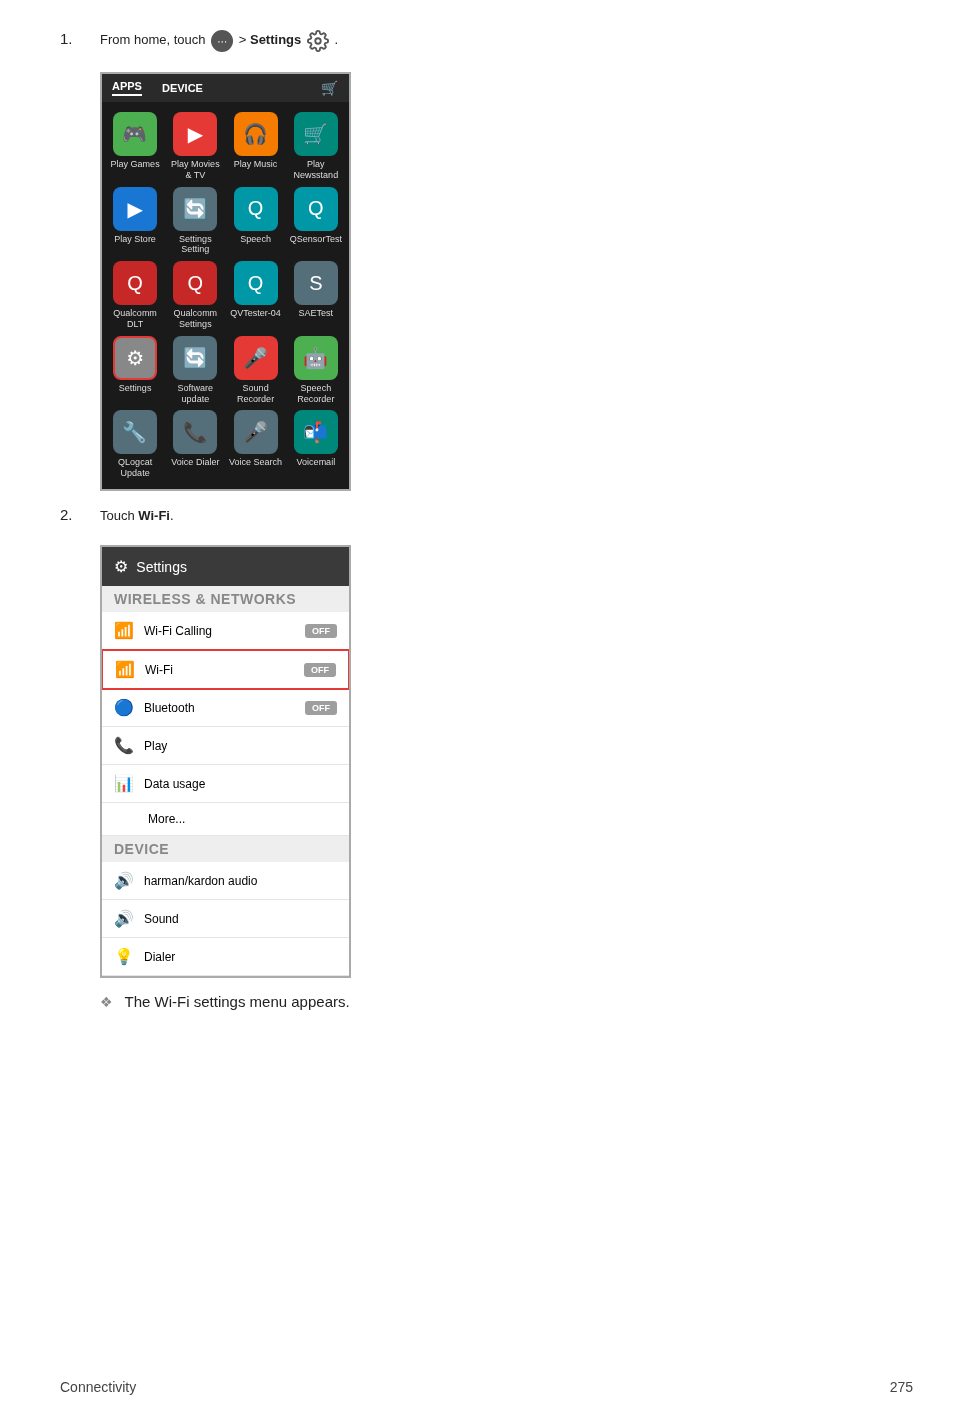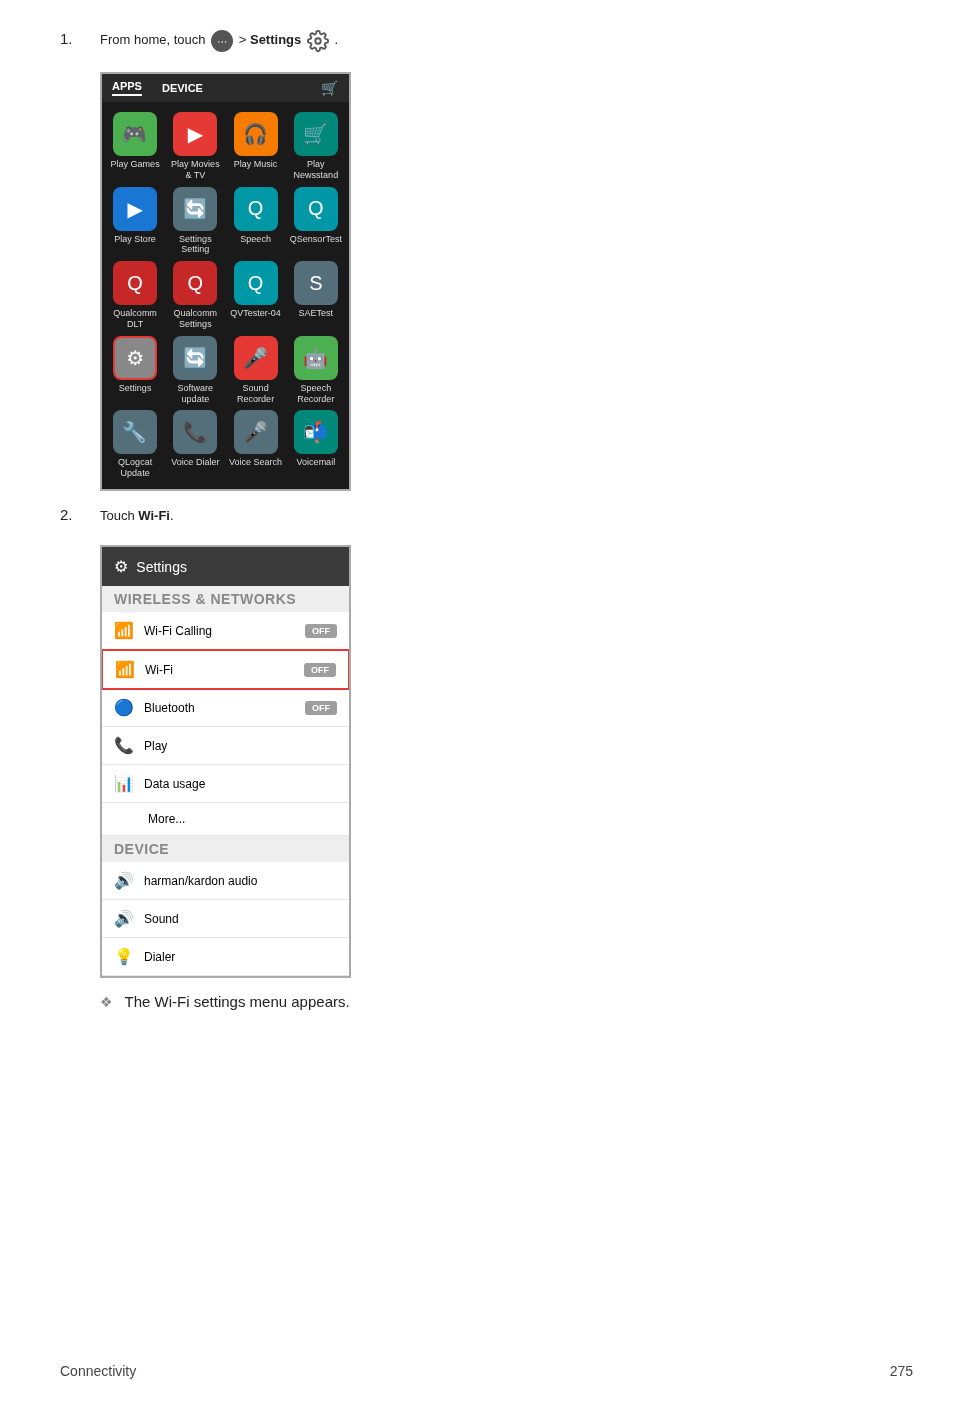--- a/index.html
+++ b/index.html
@@ -203,21 +203,21 @@
     }
 
     .bullet-diamond {
       color: #888;
       font-size: 14px;
       margin-top: 1px;
     }
 
     .footer {
       position: absolute;
-      bottom: 38px;
+      bottom: 22px;
       left: 60px;
       right: 60px;
       display: flex;
       justify-content: space-between;
       font-size: 14px;
       color: #444;
     }
   </style>
 </head>
 <body>

